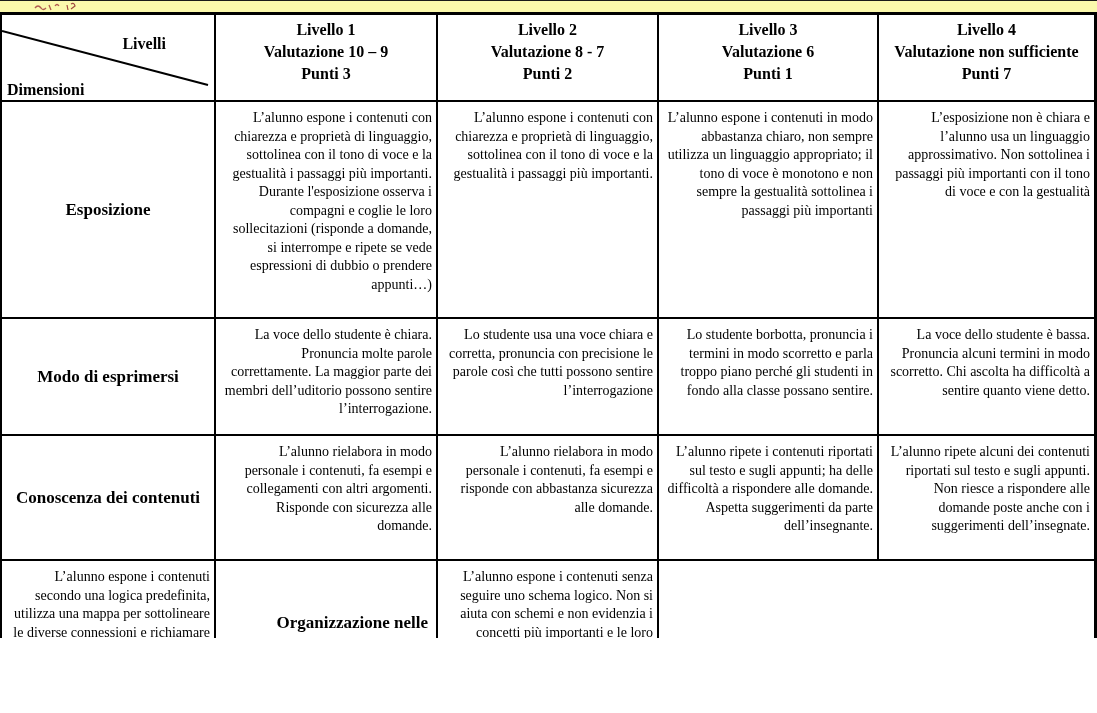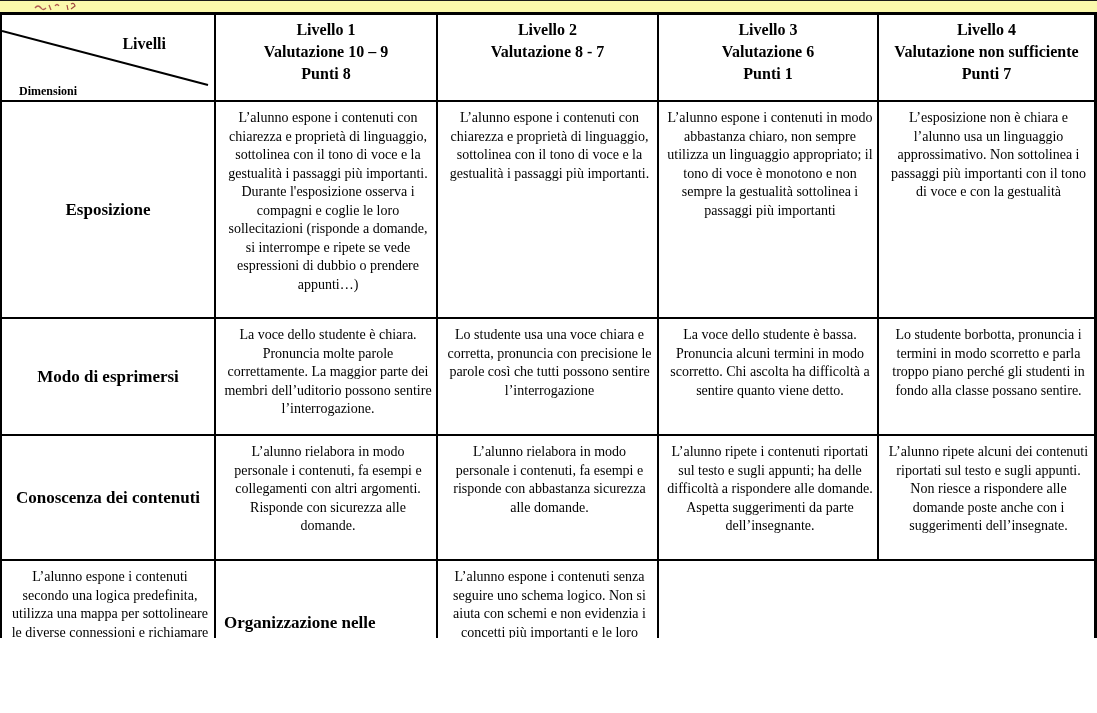--- a/index.html
+++ b/index.html
@@ -41,46 +41,46 @@
   .grid > .cell:nth-child(5n){border-right:none;}
   
   .corner{position:relative;}
   .corner .diag{position:absolute;left:0;top:0;width:100%;height:100%;}
   .corner .diag line{stroke:#000;stroke-width:2;}
   .c-top{
     position:absolute;top:20px;right:48px;
     font-weight:bold;font-size:16px;
   }
   .c-bottom{
-    position:absolute;bottom:1px;left:17px;
-    font-weight:bold;font-size:12px;
+    position:absolute;bottom:1px;left:5px;
+    font-weight:bold;font-size:16px;
   }
   
   .head{
     text-align:center;
     font-weight:bold;
     font-size:16px;
     line-height:22px;
     padding:4px 6px 0 6px;
   }
   
   .dim{
     display:flex;align-items:center;justify-content:center;
-    text-align:left;
+    text-align:right;
     font-weight:bold;
     font-size:17px;
     line-height:26px;
     padding:4px 8px;
   }
   
   .body{
     font-size:14px;
     line-height:18.5px;
     padding:7px 4px 4px 8px;
-    text-align:center;
+    text-align:right;
   }
   
   .br-box{
     position:absolute;left:1042px;top:703px;width:53px;height:18px;
     background:#fff;border:1px solid #9a9a9a;
     box-sizing:border-box;
   }
 </style>
 </head>
 <body>
@@ -100,25 +100,26 @@
       <svg class="diag" viewBox="0 0 212 85" preserveAspectRatio="none">
         <line x1="0" y1="16" x2="206" y2="70"></line>
       </svg>
       <span class="c-top">Livelli</span>
       <span class="c-bottom">Dimensioni</span>
     </div>
 
     <div class="cell head">
       <div>Livello 1</div>
       <div>Valutazione 10 – 9</div>
-      <div>Punti 8</div>
+      <div>Punti 3</div>
     </div>
     <div class="cell head">
       <div>Livello 2</div>
       <div>Valutazione 8 - 7</div>
+      <div>Punti 2</div>
     </div>
     <div class="cell head">
       <div>Livello 3</div>
       <div>Valutazione 6</div>
       <div>Punti 1</div>
     </div>
     <div class="cell head">
       <div>Livello 4</div>
       <div>Valutazione non sufficiente</div>
       <div>Punti 7</div>
@@ -130,22 +131,22 @@
     <div class="cell body">L’alunno espone i contenuti con chiarezza e proprietà di linguaggio, sottolinea con il tono di voce e la gestualità i passaggi più importanti. Durante l'esposizione osserva i compagni e coglie le loro sollecitazioni (risponde a domande, si interrompe e ripete se vede espressioni di dubbio o prendere appunti…)</div>
     <div class="cell body">L’alunno espone i contenuti con chiarezza e proprietà di linguaggio, sottolinea con il tono di voce e la gestualità i passaggi più importanti.</div>
     <div class="cell body">L’alunno espone i contenuti in modo abbastanza chiaro, non sempre utilizza un linguaggio appropriato; il tono di voce è monotono e non sempre la gestualità sottolinea i passaggi più importanti</div>
     <div class="cell body">L’esposizione non è chiara e l’alunno usa un linguaggio approssimativo. Non sottolinea i passaggi più importanti con il tono di voce e con la gestualità</div>
 
     <div class="cell dim">
       <span>Modo di esprimersi</span>
     </div>
     <div class="cell body">La voce dello studente è chiara. Pronuncia molte parole correttamente. La maggior parte dei membri dell’uditorio possono sentire l’interrogazione.</div>
     <div class="cell body">Lo studente usa una voce chiara e corretta, pronuncia con precisione le parole così che tutti possono sentire l’interrogazione</div>
+    <div class="cell body">Lo studente borbotta, pronuncia i termini in modo scorretto e parla troppo piano perché gli studenti in fondo alla classe possano sentire.</div>
     <div class="cell body">La voce dello studente è bassa. Pronuncia alcuni termini in modo scorretto.  Chi ascolta ha difficoltà a sentire quanto viene detto.</div>
-    <div class="cell body">Lo studente borbotta, pronuncia i termini in modo scorretto e parla troppo piano perché gli studenti in fondo alla classe possano sentire.</div>
 
     <div class="cell dim">
       <span>Conoscenza dei contenuti</span>
     </div>
     <div class="cell body">L’alunno rielabora in modo personale i contenuti, fa esempi e collegamenti con altri argomenti. Risponde con sicurezza alle domande.</div>
     <div class="cell body">L’alunno rielabora in modo personale i contenuti, fa esempi e risponde con abbastanza sicurezza alle domande.</div>
     <div class="cell body">L’alunno ripete i contenuti riportati sul testo e sugli appunti; ha delle difficoltà a rispondere alle domande. Aspetta suggerimenti da parte dell’insegnante.</div>
     <div class="cell body">L’alunno ripete alcuni dei contenuti  riportati sul testo e sugli appunti. Non riesce a rispondere alle domande poste anche con i suggerimenti dell’insegnate.</div>
 
     <div class="cell body">L’alunno espone i contenuti secondo una logica predefinita, utilizza una mappa per sottolineare le diverse connessioni e  richiamare l’attenzione sui concetti più importanti; rispetta i tempi di esposizione</div>

